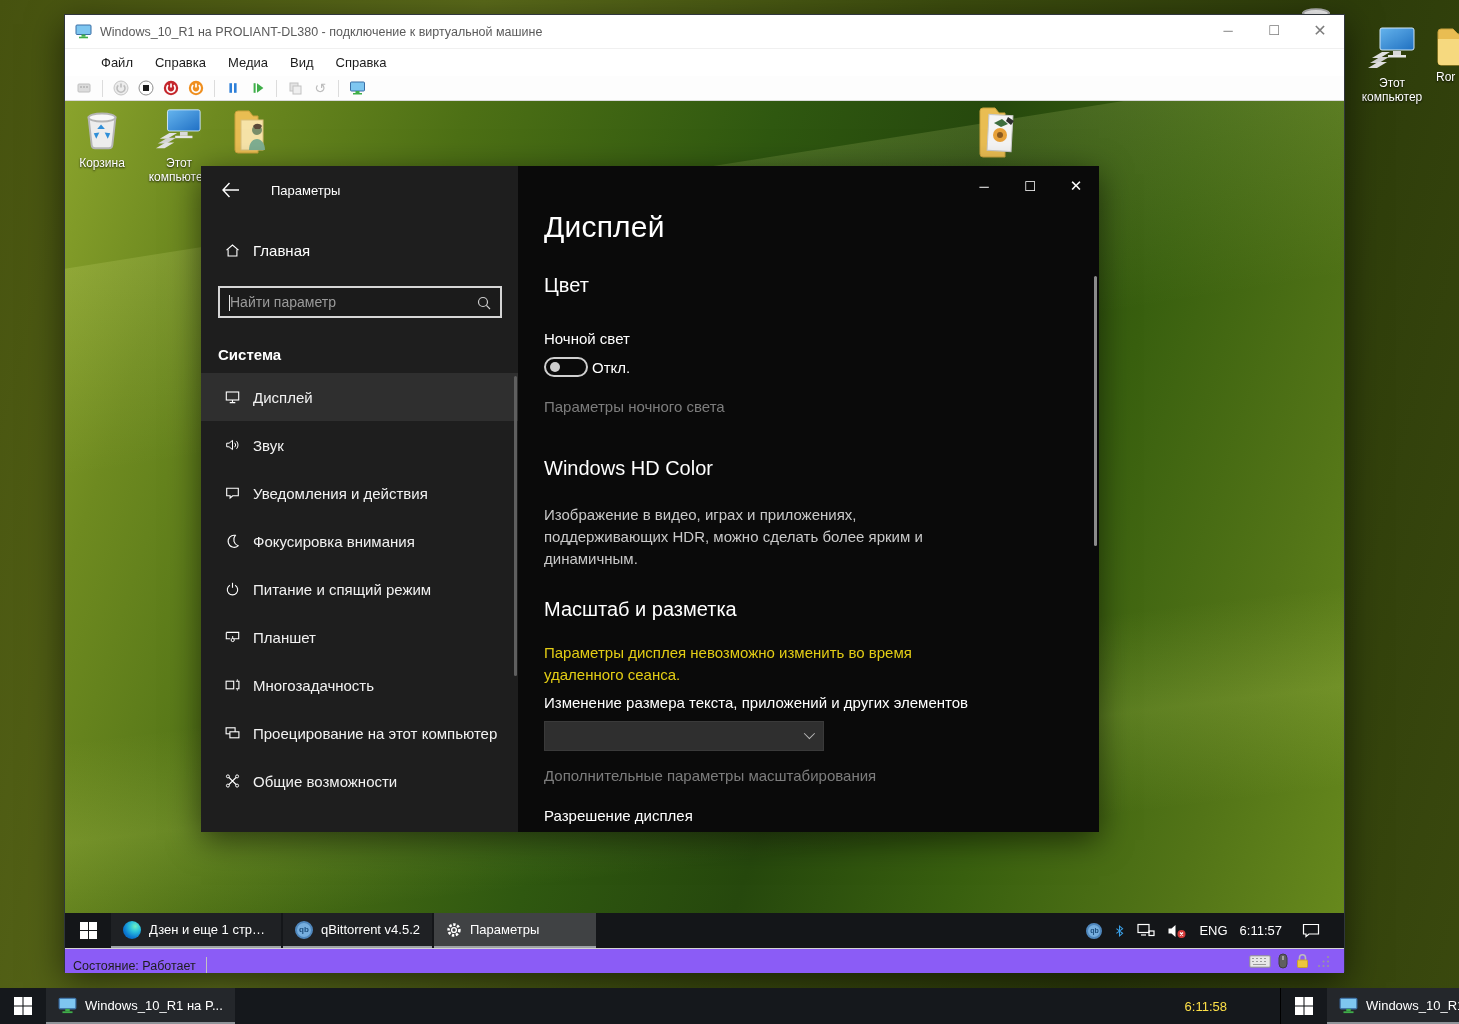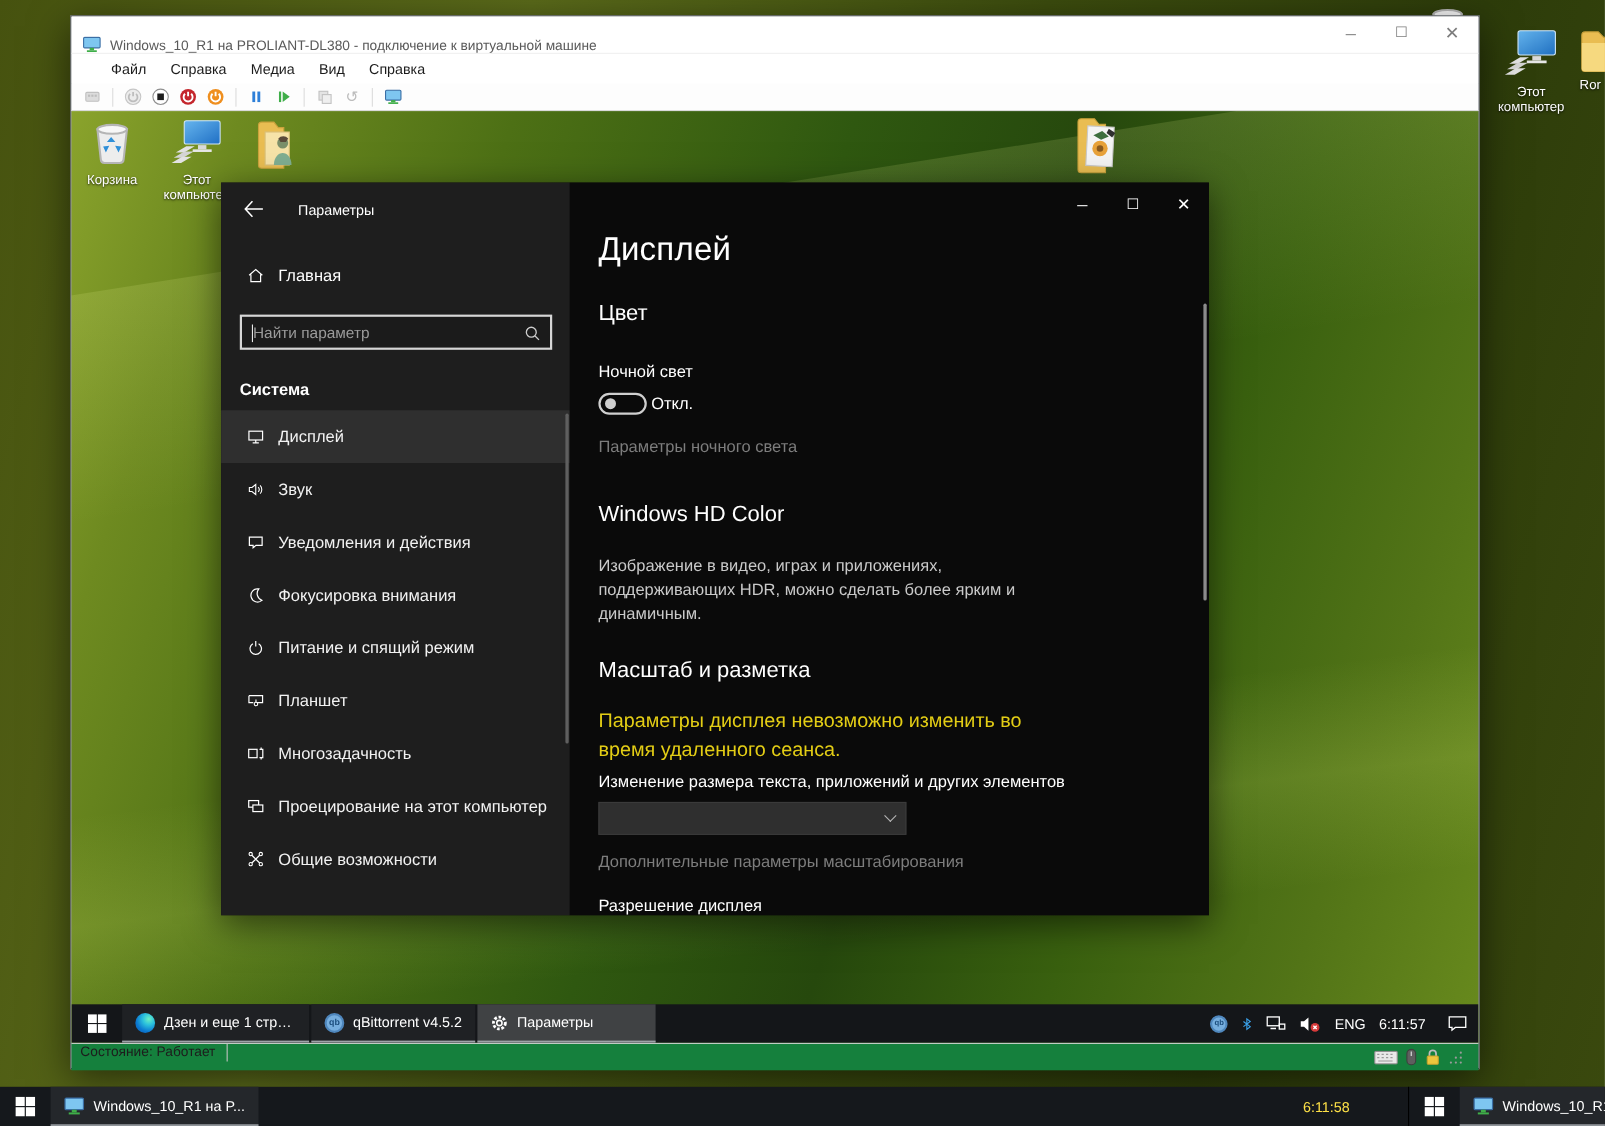--- a/index.html
+++ b/index.html
@@ -9,21 +9,21 @@
 
   
   .dicon{position:absolute;width:74px;text-align:center;cursor:default}
   .dicon .ic{display:block;margin:0 auto}
   .dicon .lbl{display:block;margin-top:2px;font-size:12px;color:#fff;line-height:14px;
               text-shadow:0 1px 2px rgba(0,0,0,.85)}
 
   
   .vm-window{position:absolute;left:64px;top:14px;width:1281px;height:958px;background:#fff;
              border:1px solid #30363c;box-shadow:0 10px 34px rgba(0,0,0,.55);z-index:5}
-  .vm-titlebar{position:relative;height:34px;background:#fff;display:flex;align-items:flex-end;
+  .vm-titlebar{position:relative;height:34px;background:#fff;display:flex;align-items:center;
                border-bottom:1px solid #f0f0f0;padding-left:10px}
   .vm-titlebar .ttl{font-size:12.5px;color:#5a5a5a;margin-left:8px}
   .wctl{position:absolute;top:0;height:30px;width:40px;display:flex;align-items:center;justify-content:center;
         color:#7d7d7d;font-size:13px}
   .vm-menubar{height:27px;background:#fff;display:flex;align-items:center;padding-left:26px;gap:2px}
   .vm-menubar .mi{font-size:13px;color:#1c1c1c;padding:4px 10px}
   .vm-toolbar{height:25px;background:#fdfdfd;border-bottom:1px solid #d9d9d9;display:flex;align-items:center;
               padding-left:10px;gap:7px}
   .tsep{width:1px;height:17px;background:#dcdcdc;margin:0 2px}
   .tbtn{width:18px;height:18px;display:flex;align-items:center;justify-content:center}
@@ -38,25 +38,25 @@
          background:linear-gradient(180deg,rgba(240,250,150,.14) 0%,rgba(240,250,150,0) 80%)}
 
   
   .vm-taskbar{position:absolute;left:0;bottom:0;width:100%;height:35px;background:#141619;display:flex;
               align-items:stretch;z-index:30}
   .start-btn{width:46px;display:flex;align-items:center;justify-content:center}
   .tb-task{display:flex;align-items:center;gap:8px;padding:0 12px;font-size:13px;color:#fff;
            background:#1f2124;border-bottom:2px solid #9ea3a8;margin-right:2px;max-width:170px;white-space:nowrap}
   .tb-task.active{background:#404244}
   .tb-task .tlbl{overflow:hidden;text-overflow:ellipsis;white-space:nowrap}
-  .vm-tray{margin-left:auto;display:flex;align-items:center;gap:12px;padding-right:10px;color:#fff;font-size:13px}
-
-  
-  .vm-statusbar{position:relative;height:25px;background:#15803d;border-top:1px solid #d4d4d4;display:flex;
-                align-items:flex-start;padding:0 8px;font-size:12.5px;color:#1d1d1d}
+  .vm-tray{margin-left:auto;display:flex;align-items:center;gap:12px;padding-right:24px;color:#fff;font-size:13px}
+
+  
+  .vm-statusbar{position:relative;height:25px;background:#8b5cf6;border-top:1px solid #d4d4d4;display:flex;
+                align-items:flex-end;padding:0 8px;font-size:12.5px;color:#1d1d1d}
   .ssep{width:1px;height:16px;background:#c2c2c2;margin-left:10px}
   .sb-right{position:absolute;right:14px;top:0;height:100%;display:flex;align-items:center;gap:7px}
 
   
   .settings{position:absolute;left:136px;top:65px;width:898px;height:666px;background:#0a0a0a;
             box-shadow:0 8px 30px rgba(0,0,0,.55);z-index:20;display:flex}
   .sw-side{position:relative;width:317px;height:100%;background:#1e1e1e;flex:none;overflow:hidden}
   .sw-head{display:flex;align-items:center;height:48px;padding-left:20px;gap:26px}
   .sw-head .back{font-size:19px;color:#fff;width:24px;text-align:center}
   .sw-head .stitle{font-size:13px;color:#fff}
@@ -74,21 +74,21 @@
 
   .sw-main{position:relative;flex:1;height:100%;background:#0a0a0a;overflow:hidden}
   .sw-ctls{position:absolute;right:0;top:0;display:flex;z-index:5}
   .sw-ctl{width:46px;height:40px;display:flex;align-items:center;justify-content:center;color:#fff;font-size:13px}
   .main-col{padding:44px 0 0 26px;width:480px}
   .h1{font-size:30px;font-weight:200;color:#fff;letter-spacing:.2px}
   .h2{font-size:20px;font-weight:300;color:#fff}
   .lab{font-size:15px;color:#fff}
   .mut{font-size:15px;color:#7d7d7d}
   .para{font-size:15px;color:#c9c9c9;line-height:1.45;width:425px}
-  .warn{font-size:18px;line-height:1.45;width:435px}
+  .warn{font-size:15px;line-height:1.45;width:435px}
   .toggle-row{display:flex;align-items:center;gap:4px;margin-top:10px}
   .toggle{width:44px;height:20px;border:2px solid #cfcfcf;border-radius:12px;position:relative}
   .toggle .knob{position:absolute;left:4px;top:3px;width:10px;height:10px;border-radius:50%;background:#cfcfcf}
   .dropdown{margin-top:10px;width:280px;height:30px;background:#2f2f2f;border:1px solid #3a3a3a;position:relative}
   .dropdown .chev{position:absolute;right:11px;top:9px;width:8px;height:8px;border-right:1.6px solid #b8b8b8;
                   border-bottom:1.6px solid #b8b8b8;transform:rotate(45deg) translateY(-2px)}
   .main-scroll{position:absolute;right:2px;top:110px;width:3px;height:270px;background:#8b8b8b;border-radius:2px}
 
   
   .host-taskbar{position:absolute;left:0;bottom:0;width:100%;height:36px;background:#15181c;z-index:50;display:flex;align-items:stretch}

